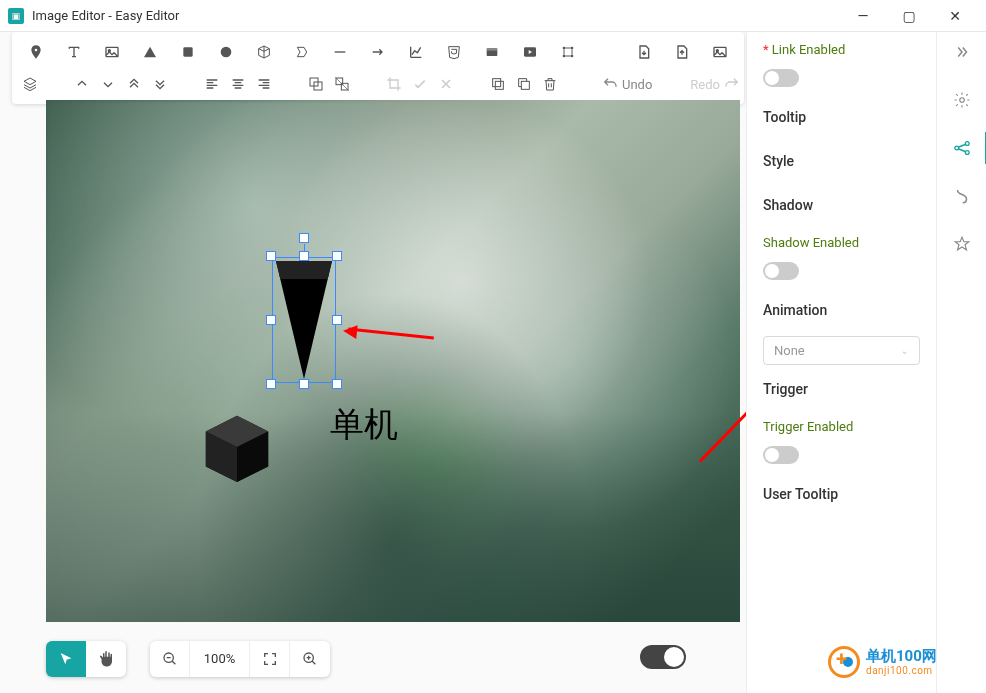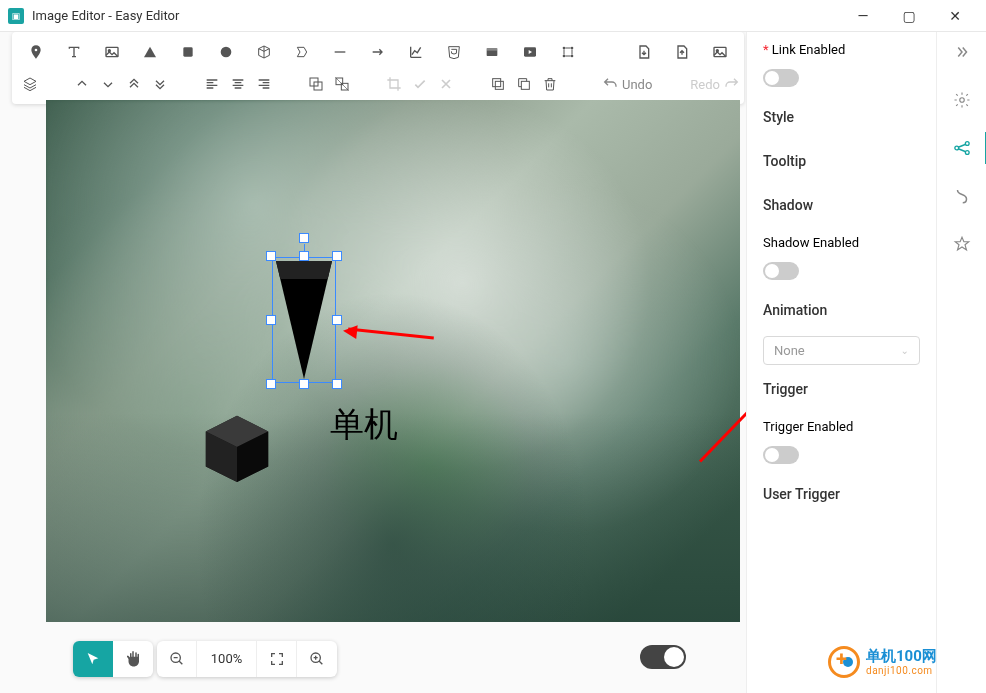--- a/index.html
+++ b/index.html
@@ -53,35 +53,35 @@
 .sel-handle.ml { top: 50%; left: -6px; margin-top: -5px; }
 .sel-handle.mr { top: 50%; right: -6px; margin-top: -5px; }
 .triangle-shape { position: absolute; inset: 4px; background: #000; clip-path: polygon(50% 100%, 0 0, 100% 0); }
 .triangle-shape::before { content:""; position:absolute; top:0; left:0; right:0; height:18px; background:#222; }
 
 .canvas-text { position: absolute; top: 370px; left: 330px; font-size: 34px; color: #000; font-weight: 400; }
 .arrow-line1 { position:absolute; top:300px; left:348px; width:86px; height:3px; background:red; transform: rotate(6deg); }
 .arrow-head1 { position:absolute; top:292px; left:336px; width:0; height:0; border:7px solid transparent; border-right:14px solid red; transform: rotate(6deg); }
 .arrow-line2 { position:absolute; top:428px; left:700px; width:132px; height:3px; background:red; transform: rotate(-46deg); transform-origin: left center; }
 
-.bottom-controls { position: absolute; bottom: 16px; left: 46px; display: flex; gap: 4px; align-items: center; margin-left: 27px; }
+.bottom-controls { position: absolute; bottom: 16px; left: 46px; display: flex; gap: 24px; align-items: center; }
 .mode-group { display: flex; background: #fff; border-radius: 6px; box-shadow: 0 1px 4px rgba(0,0,0,0.2); overflow: hidden; }
 .mode-btn { width: 40px; height: 36px; display: flex; align-items: center; justify-content: center; cursor: pointer; color: #555; }
 .mode-btn.active { background: #16a5a3; color: #fff; }
 .zoom-group { display: flex; background: #fff; border-radius: 6px; box-shadow: 0 1px 4px rgba(0,0,0,0.2); overflow: hidden; align-items: center; }
 .zoom-btn { width: 40px; height: 36px; display: flex; align-items: center; justify-content: center; cursor: pointer; color: #555; border-right: 1px solid #eee; }
 .zoom-btn:last-child { border-right: none; }
 .zoom-label { width: 60px; text-align: center; font-size: 13px; border-right: 1px solid #eee; line-height: 36px; }
 
 .canvas-toggle { position: absolute; bottom: 24px; right: 60px; width: 46px; height: 24px; background: #444; border-radius: 12px; cursor: pointer; }
 .canvas-toggle::after { content:""; position:absolute; top:2px; right:2px; width:20px; height:20px; background:#fff; border-radius:50%; }
 
 .right-panel { width: 190px; border-left: 1px solid #eee; padding: 0 16px; overflow-y: auto; }
 .panel-header { padding: 16px 0 12px; font-size: 14px; color: #333; font-weight: 500; }
-.panel-sub { padding: 10px 0 6px; font-size: 13px; color: #000000; }
+.panel-sub { padding: 10px 0 6px; font-size: 13px; color: #4d7c0f; }
 .req::before { content: "* "; color: #f5222d; }
 .toggle { width: 36px; height: 18px; background: #ccc; border-radius: 9px; position: relative; cursor: pointer; margin: 6px 0; }
 .toggle::after { content:""; position:absolute; top:2px; left:2px; width:14px; height:14px; background:#fff; border-radius:50%; }
 .select-box { border: 1px solid #d9d9d9; border-radius: 4px; padding: 6px 10px; display: flex; justify-content: space-between; align-items: center; color: #999; cursor: pointer; margin-top: 6px; }
 .select-box .chev { font-size: 10px; color: #ccc; }
 
 .icon-rail { width: 50px; border-left: 1px solid #eee; display: flex; flex-direction: column; align-items: center; padding-top: 10px; gap: 28px; }
 .rail-icon { width: 20px; height: 20px; color: #888; cursor: pointer; display: flex; align-items: center; justify-content: center; }
 .rail-icon.active { color: #16a5a3; position: relative; }
 .rail-indicator { position: absolute; right: -16px; top: -6px; width: 3px; height: 32px; background: #16a5a3; }
@@ -394,37 +394,37 @@
       </div>
     </div>
 
     <div class="canvas-toggle"></div>
   </div>
 
   <div class="right-panel">
     <div class="panel-sub req">Link Enabled</div>
     <div class="toggle"></div>
 
+    <div class="panel-header">Tooltip</div>
     <div class="panel-header">Style</div>
-    <div class="panel-header">Tooltip</div>
     <div class="panel-header">Shadow</div>
     <div class="panel-sub">Shadow Enabled</div>
     <div class="toggle"></div>
 
     <div class="panel-header">Animation</div>
     <div class="select-box">
       <span>None</span>
       <span class="chev">⌄</span>
     </div>
 
     <div class="panel-header">Trigger</div>
     <div class="panel-sub">Trigger Enabled</div>
     <div class="toggle"></div>
 
-    <div class="panel-header">User Trigger</div>
+    <div class="panel-header">User Tooltip</div>
   </div>
 
   <div class="icon-rail">
     <div class="rail-icon">
       <svg width="18" height="18" viewBox="0 0 24 24" stroke="currentColor" stroke-width="2" fill="none">
           <path d="M7 6l5 6-5 6M13 6l5 6-5 6"></path>
         </svg>
     </div>
     <div class="rail-icon">
       <svg width="18" height="18" viewBox="0 0 24 24" stroke="currentColor" stroke-width="1.5" fill="none">

